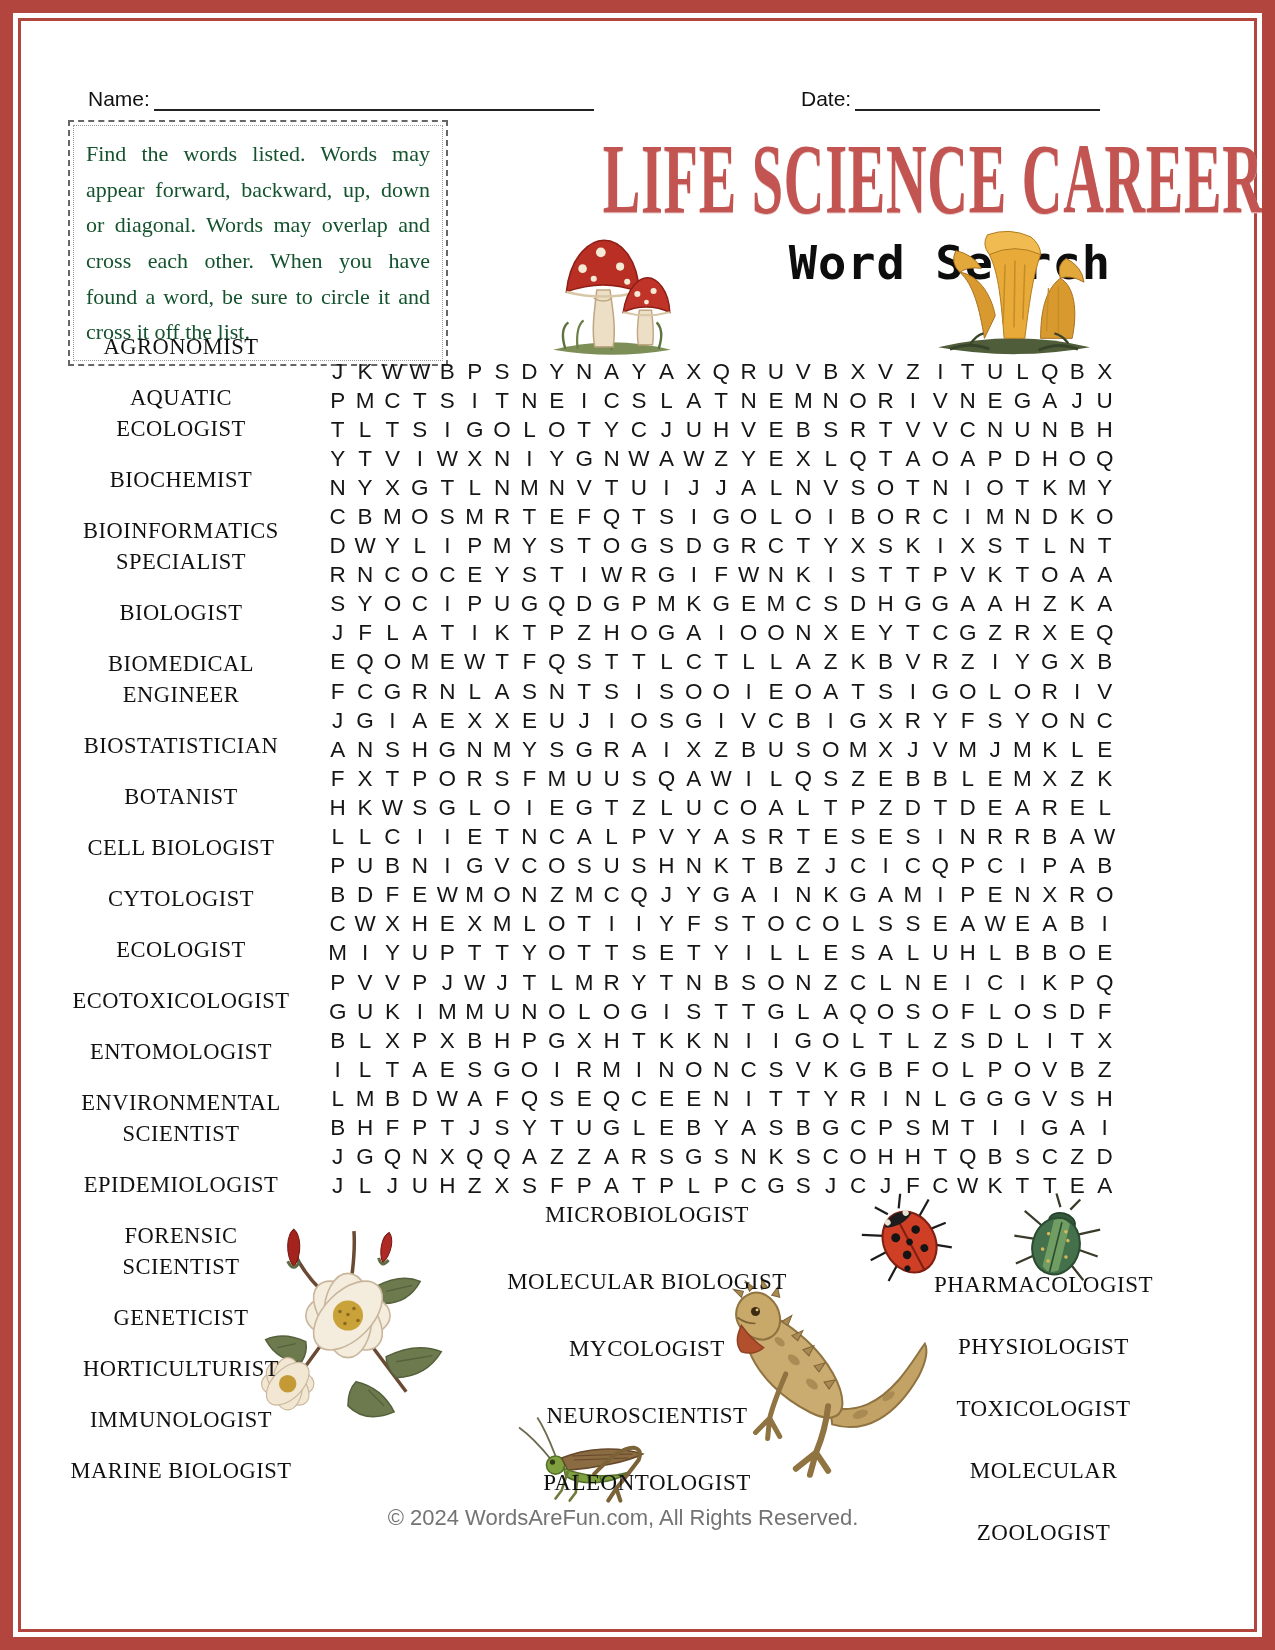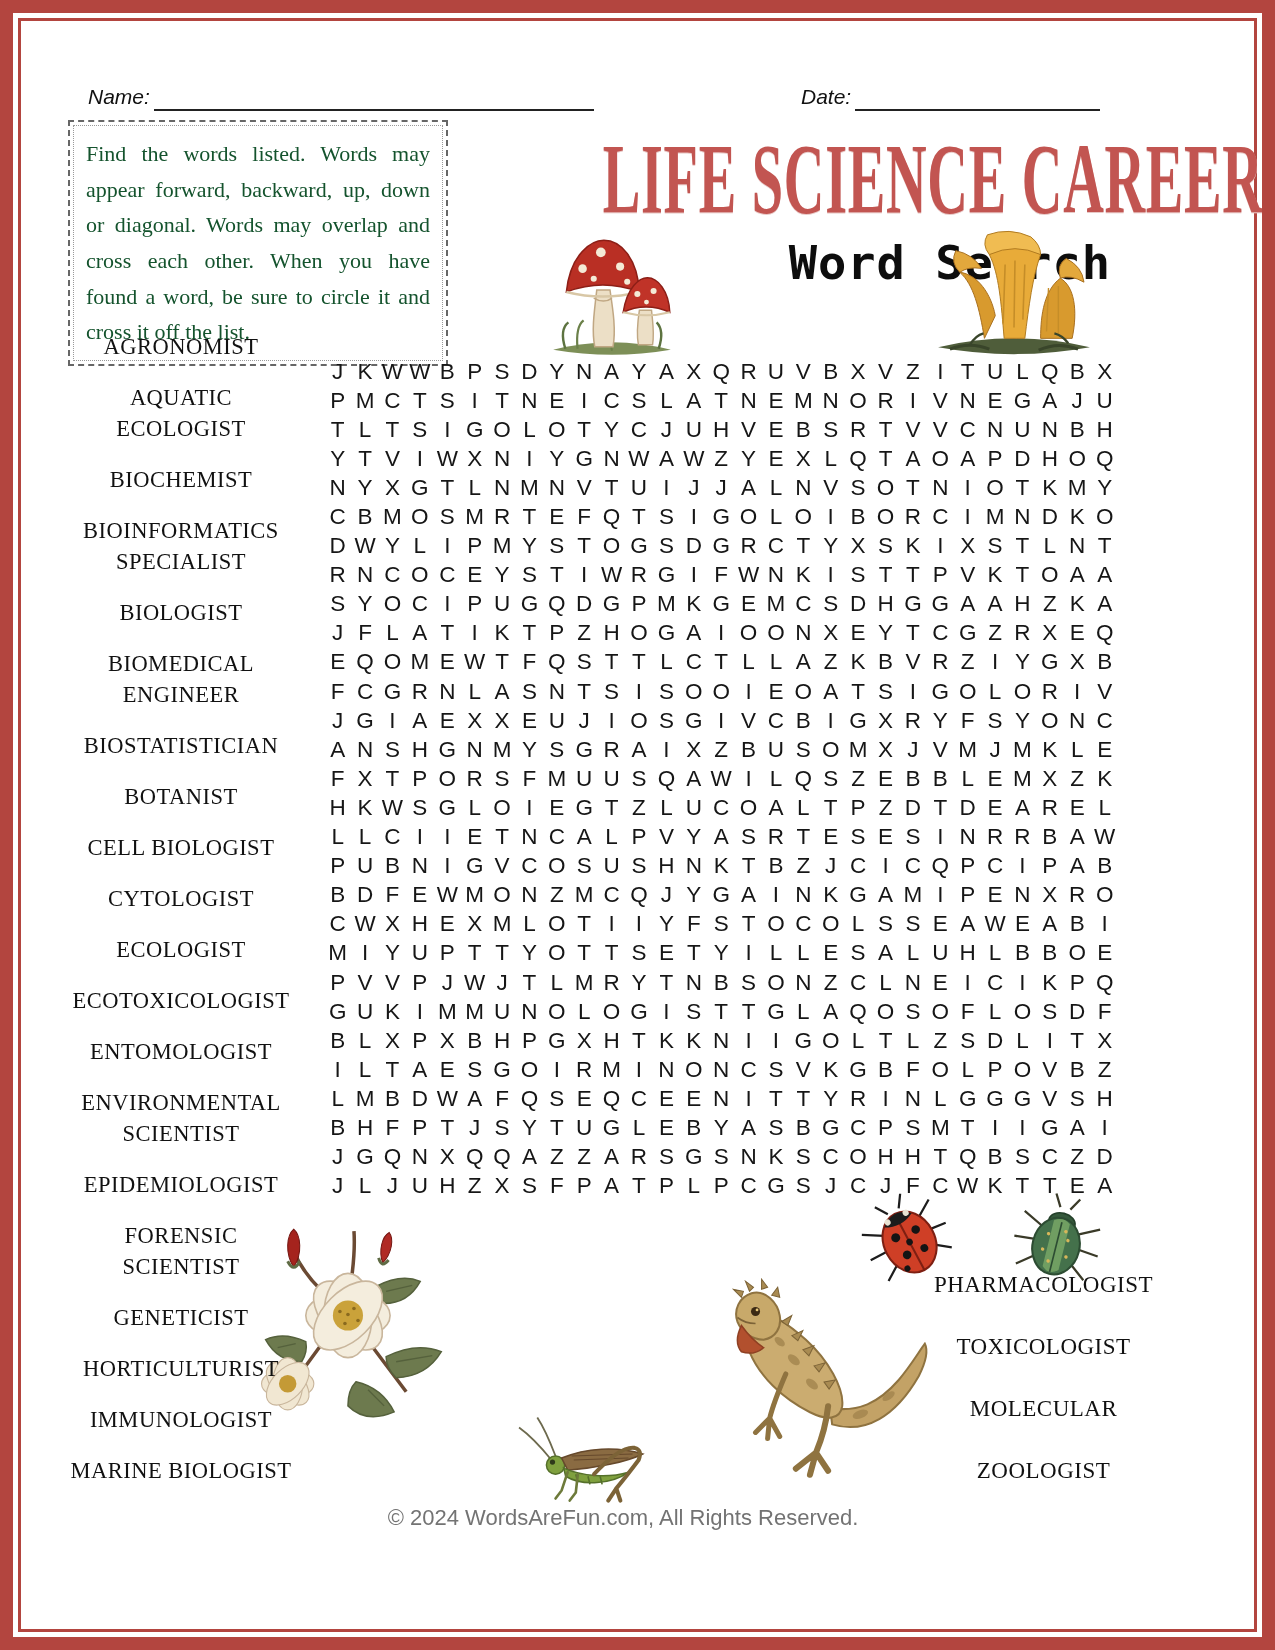--- a/index.html
+++ b/index.html
@@ -4,21 +4,21 @@
 <style>
   html,body{margin:0;padding:0;background:#ffffff;}
   .page{
     position:relative;width:1275px;height:1650px;margin:0 auto;
     box-sizing:border-box;border:13px solid #b3453f;background:#ffffff;
     font-family:"Liberation Serif", serif;color:#1a1a1a;overflow:hidden;
   }
   .inner-frame{position:absolute;inset:5px;border:3px solid #b3453f;pointer-events:none;}
 
   
-  .field-row{position:absolute;display:flex;font-family:"Liberation Sans",sans-serif;font-size:21px;color:#111;font-style:italic;}
+  .field-row{position:absolute;display:flex;align-items:flex-end;font-family:"Liberation Sans",sans-serif;font-size:21px;color:#111;}
   .field-row .blank-line{border-bottom:2px solid #222;height:24px;margin-left:4px;}
   .name-row{left:75px;top:72px;}
   .name-row .blank-line{width:440px;}
   .date-row{left:788px;top:72px;}
   .date-row .blank-line{width:245px;}
 
   
   .instructions-box{
     position:absolute;left:55px;top:107px;width:380px;box-sizing:border-box;
     border:2px dashed #666;outline:1px dotted #999;outline-offset:-6px;
@@ -1043,22 +1043,30 @@
       <div class="word-item">ENVIRONMENTAL
 SCIENTIST</div>
       <div class="word-item">EPIDEMIOLOGIST</div>
       <div class="word-item">FORENSIC
 SCIENTIST</div>
       <div class="word-item">GENETICIST</div>
       <div class="word-item">HORTICULTURIST</div>
       <div class="word-item">IMMUNOLOGIST</div>
       <div class="word-item">MARINE BIOLOGIST</div>
     </div>
+  <div class="word-list word-list-middle">
+      <div class="word-item">MICROBIOLOGIST</div>
+      <div class="word-item">MOLECULAR BIOLOGIST</div>
+      <div class="word-item">MYCOLOGIST</div>
+      <div class="word-item">NEUROSCIENTIST</div>
+      <div class="word-item">PALEONTOLOGIST</div>
+    </div>
   <div class="word-list word-list-right">
       <div class="word-item">PHARMACOLOGIST</div>
+      <div class="word-item">PHYSIOLOGIST</div>
       <div class="word-item">TOXICOLOGIST</div>
       <div class="word-item">MOLECULAR</div>
       <div class="word-item">ZOOLOGIST</div>
     </div>
 
   <svg class="illus" style="left:222px;top:1178px;width:252px;height:246px;" viewBox="0 0 250 245">
     <path d="M110 120 Q140 160 170 200 M110 120 Q80 160 55 195 M110 120 Q120 70 118 40 M110 120 Q70 90 58 60" stroke="#6b4a33" stroke-width="3.5" fill="none"></path>
     <g fill="#6d7a4e" stroke="#55613c" stroke-width="1.5">
       <path d="M150 165 Q180 150 205 160 Q190 185 160 186 Q150 176 150 165Z"></path>
       <path d="M120 190 Q146 196 158 220 Q130 232 112 214 Q112 198 120 190Z"></path>

